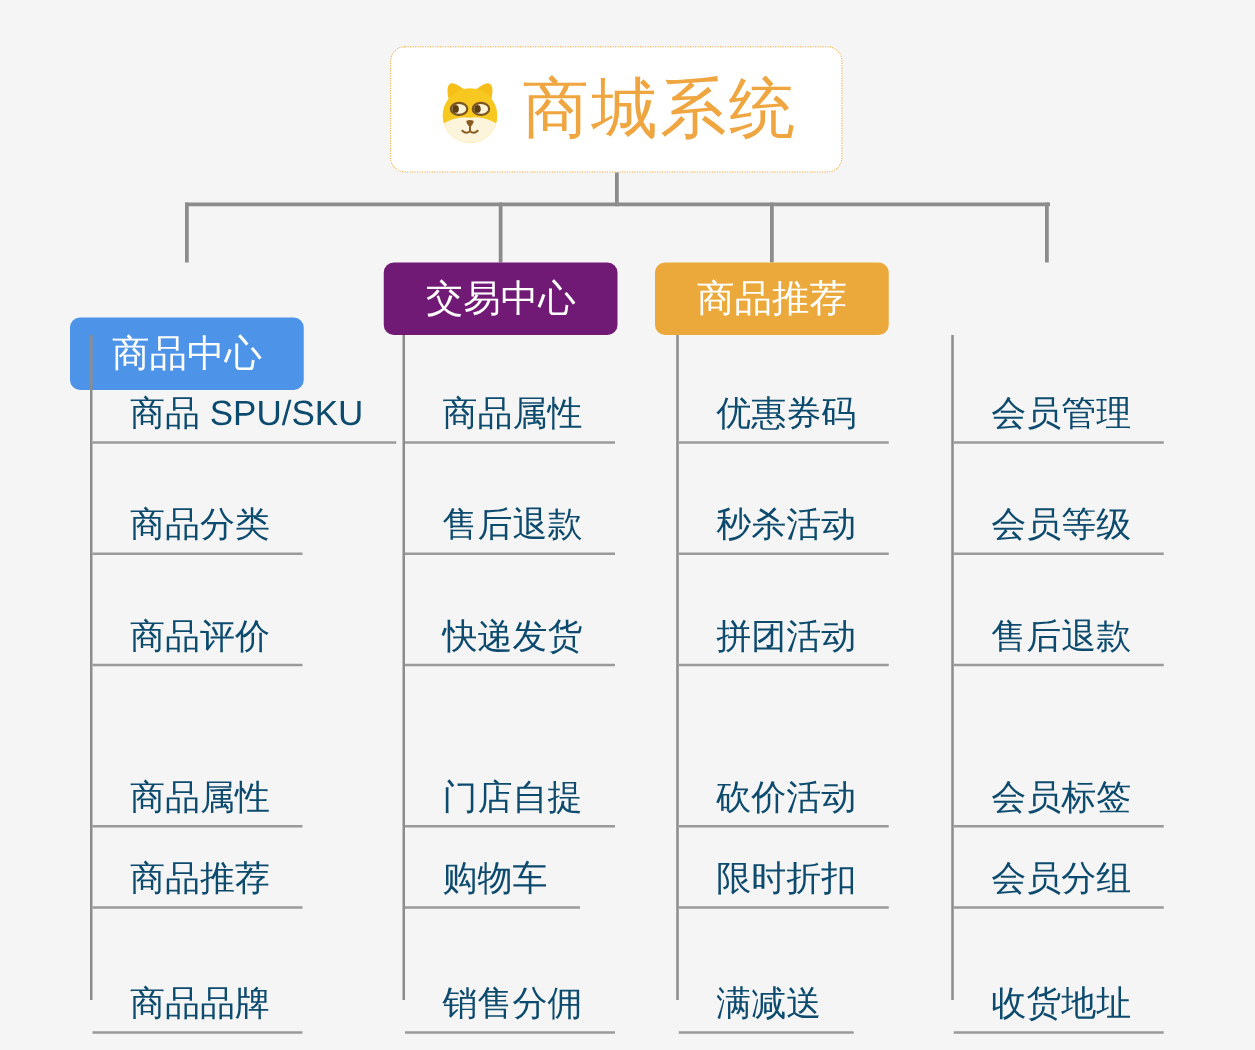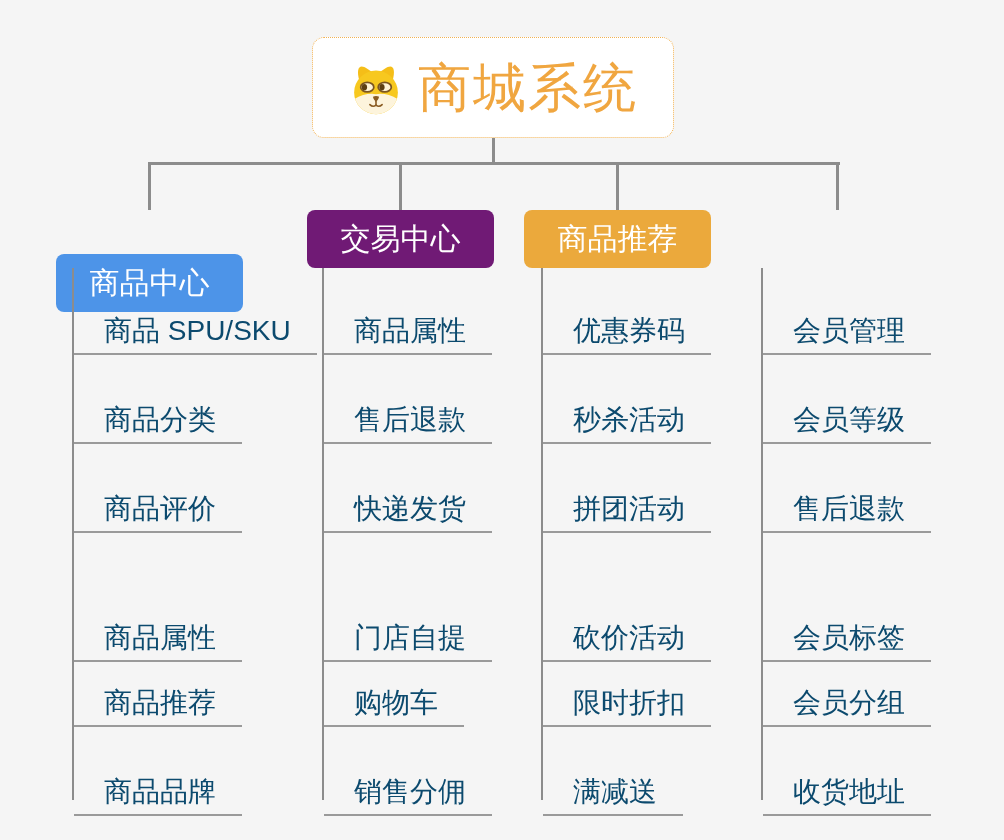--- a/index.html
+++ b/index.html
@@ -51,21 +51,21 @@
   .col-1 { left: 72px; } .col-2 { left: 322px; } .col-3 { left: 541px; } .col-4 { left: 761px; }
   .sub-item {
     position: absolute; left: 0;
     padding: 0 26px 8px 30px;
     border-bottom: 2px solid #9A9A9A;
     font-size: 28px; line-height: 29px; color: #0c4a6e;
     white-space: nowrap; width: max-content;
     cursor: default;
   }
   .row-0 { top: 48px; }  .row-1 { top: 137px; } .row-2 { top: 226px; text-align: right; }
-  .row-3 { top: 315px; margin-top: 40px; } .row-4 { top: 404px; margin-top: 16px; } .row-5 { top: 509px; }
+  .row-3 { top: 315px; margin-top: 40px; } .row-4 { top: 404px; margin-top: 16px; } .row-5 { top: 520px; }
 </style>
 </head>
 <body>
 
 <div id="canvas">
 
   <div class="root-node">
     <svg class="root-icon" viewBox="0 0 64 64" aria-hidden="true">
       <defs>
           <clipPath id="headClip">

